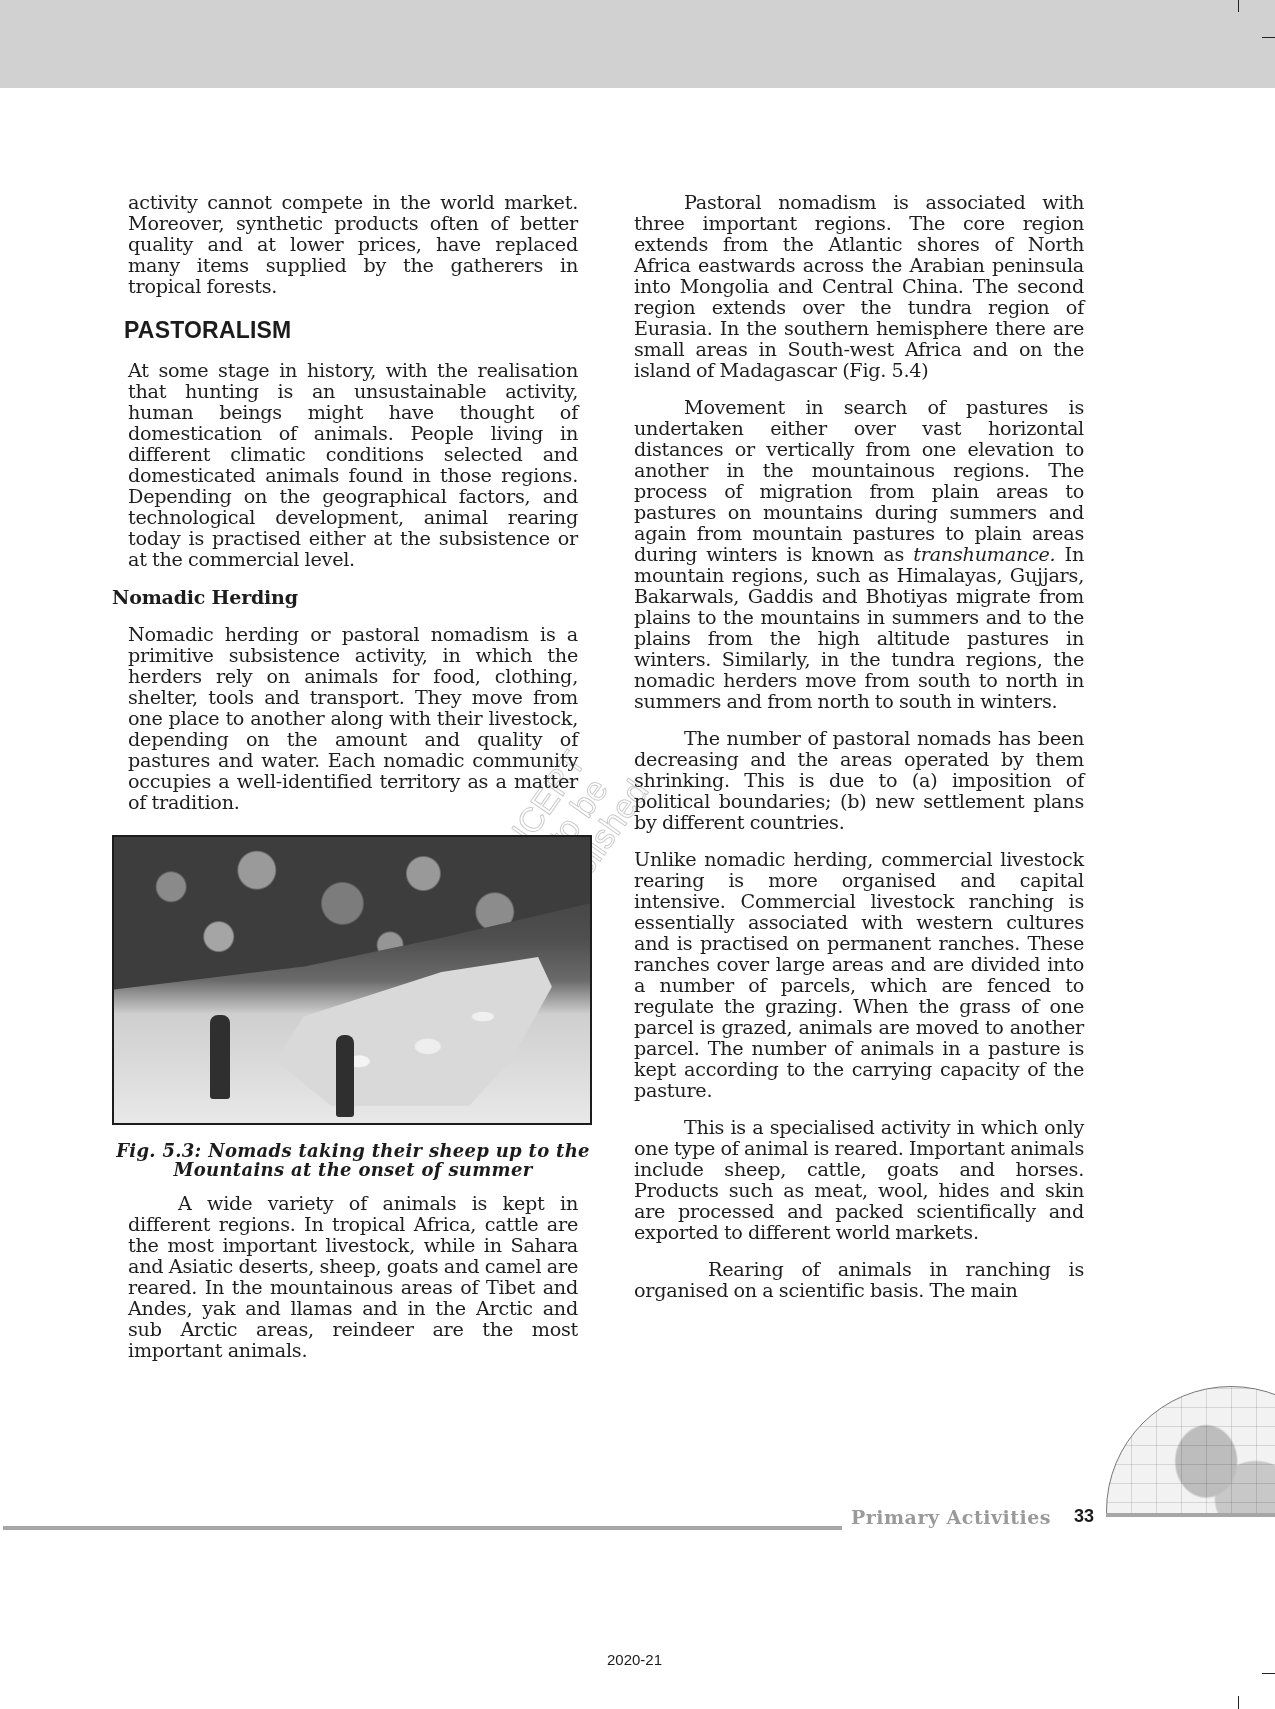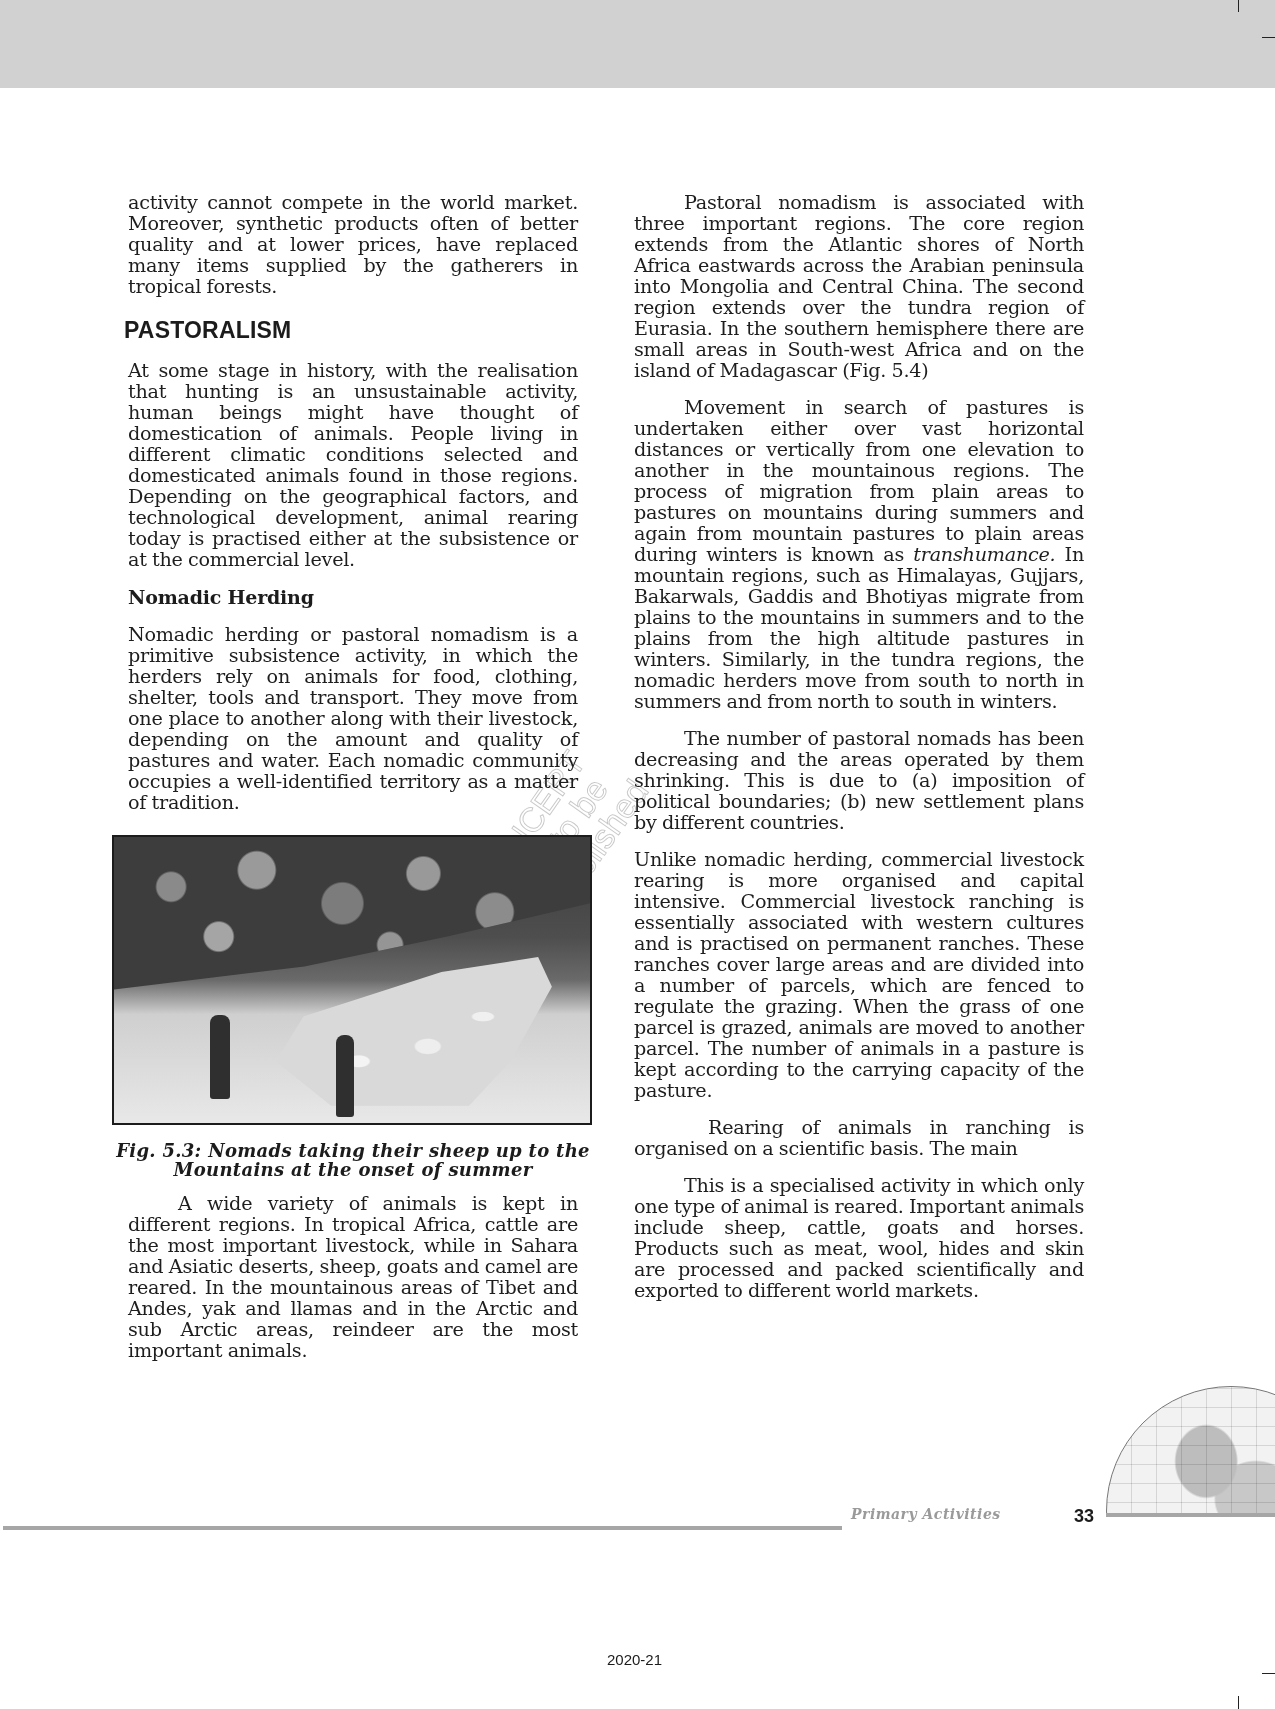--- a/index.html
+++ b/index.html
@@ -24,21 +24,21 @@
   .indent { text-indent: 50px; }
   .indent2 { text-indent: 74px; }
   .ital { font-style: italic; }
 
   .h-main {
     font-family: "Liberation Sans", "DejaVu Sans", sans-serif; font-weight: bold;
     font-size: 23px; margin: 20px 0 14px 12px; letter-spacing: 0.2px; color: #1c1c1c;
   }
   .h-sub {
     font-family: "DejaVu Serif", serif; font-weight: bold; font-size: 19px;
-    margin: 14px 0 10px 16px; color: #1c1c1c; letter-spacing: -0.2px;
+    margin: 14px 0 10px 0; color: #1c1c1c; letter-spacing: -0.2px;
   }
 
   .figure-box {
     margin-top: 22px; width: 480px; height: 290px; border: 2px solid #1c1c1c;
     position: relative; overflow: hidden; box-sizing: border-box;
     background: linear-gradient(180deg, #3c3c3c 0%, #4e4e4e 35%, #6a6a6a 50%, #cfcfcf 62%, #e8e8e8 100%);
   }
   .fig-trees {
     position: absolute; left: 0; top: 0; width: 100%; height: 58%;
     background:
@@ -72,22 +72,22 @@
   .watermark {
     position: absolute; left: 510px; top: 760px; width: 200px; height: 220px;
     transform: rotate(-55deg); transform-origin: center;
     color: rgba(0,0,0,0.10); font-family: "Liberation Sans", sans-serif;
     font-size: 34px; line-height: 34px; text-align: center; pointer-events: none;
     -webkit-text-stroke: 1px rgba(0,0,0,0.22); color: transparent;
   }
 
   .footer-rule { position: absolute; left: 3px; top: 1526px; width: 839px; height: 4px; background: #a6a6a6; }
   .footer-title {
-    position: absolute; left: 851px; top: 1506px; font-style: italic; font-weight: bold;
-    font-size: 14px; color: #9a9a9a; letter-spacing: 0.5px;
+    position: absolute; left: 851px; top: 1506px; font-weight: bold;
+    font-size: 19px; color: #9a9a9a; letter-spacing: 0.5px;
   }
   .page-num {
     position: absolute; left: 1074px; top: 1506px; font-family: "Liberation Sans", sans-serif;
     font-weight: bold; font-size: 18px; color: #1c1c1c;
   }
   .globe {
     position: absolute; left: 1106px; top: 1386px; width: 250px; height: 130px; overflow: hidden;
   }
   .globe-shape {
     position: absolute; left: 0; top: 0; width: 250px; height: 250px; border-radius: 50%;
@@ -137,22 +137,22 @@
   <p class="p indent" style="margin-top:14px;">A wide variety of animals is kept in different regions. In tropical Africa, cattle are the most important livestock, while in Sahara and Asiatic deserts, sheep, goats and camel are reared. In the mountainous areas of Tibet and Andes, yak and llamas and in the Arctic and sub Arctic areas, reindeer are the most important animals.</p>
 </div>
 
 <div class="col col-right">
   <p class="p indent">Pastoral nomadism is associated with three important regions. The core region extends from the Atlantic shores of North Africa eastwards across the Arabian peninsula into Mongolia and Central China. The second region extends over the tundra region of Eurasia. In the southern hemisphere there are small areas in South-west Africa and on the island of Madagascar (Fig. 5.4)</p>
   <p class="p indent">
     <span>Movement in search of pastures is undertaken either over vast horizontal distances or vertically from one elevation to another in the mountainous regions. The process of migration from plain areas to pastures on mountains during summers and again from mountain pastures to plain areas during winters is known as </span><span class="ital">transhumance.</span><span> In mountain regions, such as Himalayas, Gujjars, Bakarwals, Gaddis and Bhotiyas migrate from plains to the mountains in summers and to the plains from the high altitude pastures in winters. Similarly, in the tundra regions, the nomadic herders move from south to north in summers and from north to south in winters.</span>
   </p>
   <p class="p indent">The number of pastoral nomads has been decreasing and the areas operated by them shrinking. This is due to (a) imposition of political boundaries; (b) new settlement plans by different countries.</p>
   <p class="p">Unlike nomadic herding, commercial livestock rearing is more organised and capital intensive. Commercial livestock ranching is essentially associated with western cultures and is practised on permanent ranches. These ranches cover large areas and are divided into a number of parcels, which are fenced to regulate the grazing. When the grass of one parcel is grazed, animals are moved to another parcel. The number of animals in a pasture is kept according to the carrying capacity of the pasture.</p>
+  <p class="p indent">This is a specialised activity in which only one type of animal is reared. Important animals include sheep, cattle, goats and horses. Products such as meat, wool, hides and skin are processed and packed scientifically and exported to different world markets.</p>
   <p class="p indent2">Rearing of animals in ranching is organised on a scientific basis. The main</p>
-  <p class="p indent">This is a specialised activity in which only one type of animal is reared. Important animals include sheep, cattle, goats and horses. Products such as meat, wool, hides and skin are processed and packed scientifically and exported to different world markets.</p>
 </div>
 
 <div class="globe">
   <div class="globe-shape"></div>
 </div>
 <div class="globe-base"></div>
 
 <div class="footer-rule"></div>
 <div class="footer-title">Primary Activities</div>
 <div class="page-num">33</div>

